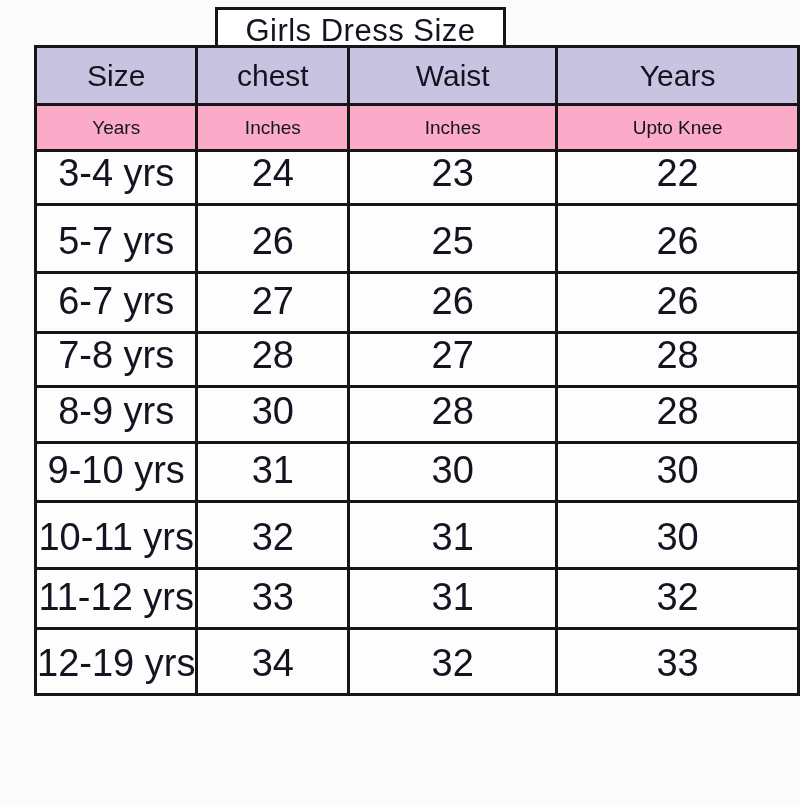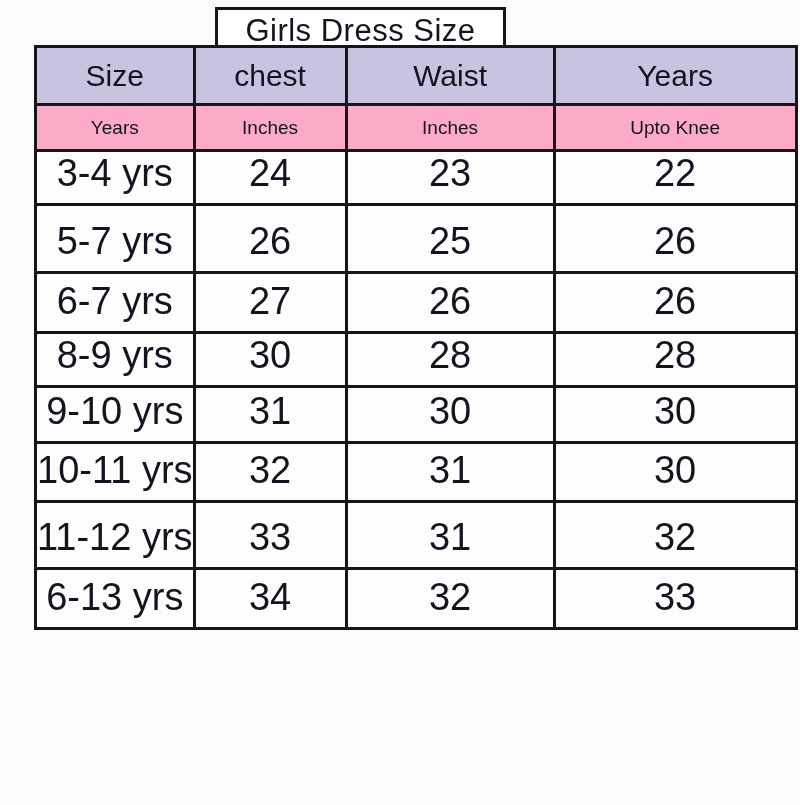--- a/index.html
+++ b/index.html
@@ -123,20 +123,26 @@
         <td>25</td>
         <td>26</td>
       </tr>
       <tr>
         <td>6-7 yrs</td>
         <td>27</td>
         <td>26</td>
         <td>26</td>
       </tr>
       <tr>
+        <td>7-8 yrs</td>
+        <td>28</td>
+        <td>27</td>
+        <td>28</td>
+      </tr>
+      <tr>
         <td>8-9 yrs</td>
         <td>30</td>
         <td>28</td>
         <td>28</td>
       </tr>
       <tr>
         <td>9-10 yrs</td>
         <td>31</td>
         <td>30</td>
         <td>30</td>
@@ -147,20 +153,20 @@
         <td>31</td>
         <td>30</td>
       </tr>
       <tr>
         <td>11-12 yrs</td>
         <td>33</td>
         <td>31</td>
         <td>32</td>
       </tr>
       <tr>
-        <td>6-13 yrs</td>
+        <td>12-19 yrs</td>
         <td>34</td>
         <td>32</td>
         <td>33</td>
       </tr>
     </tbody>
   </table>
 </div>
 
 </body></html>

